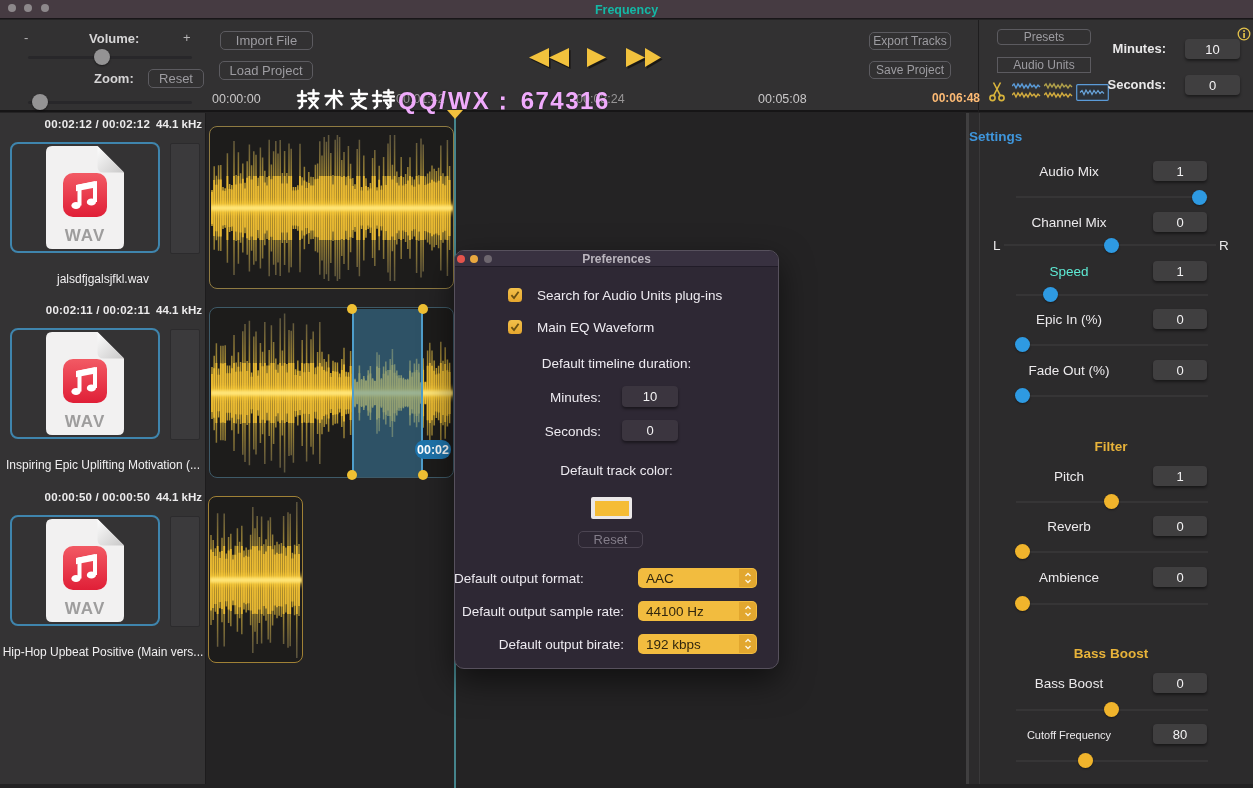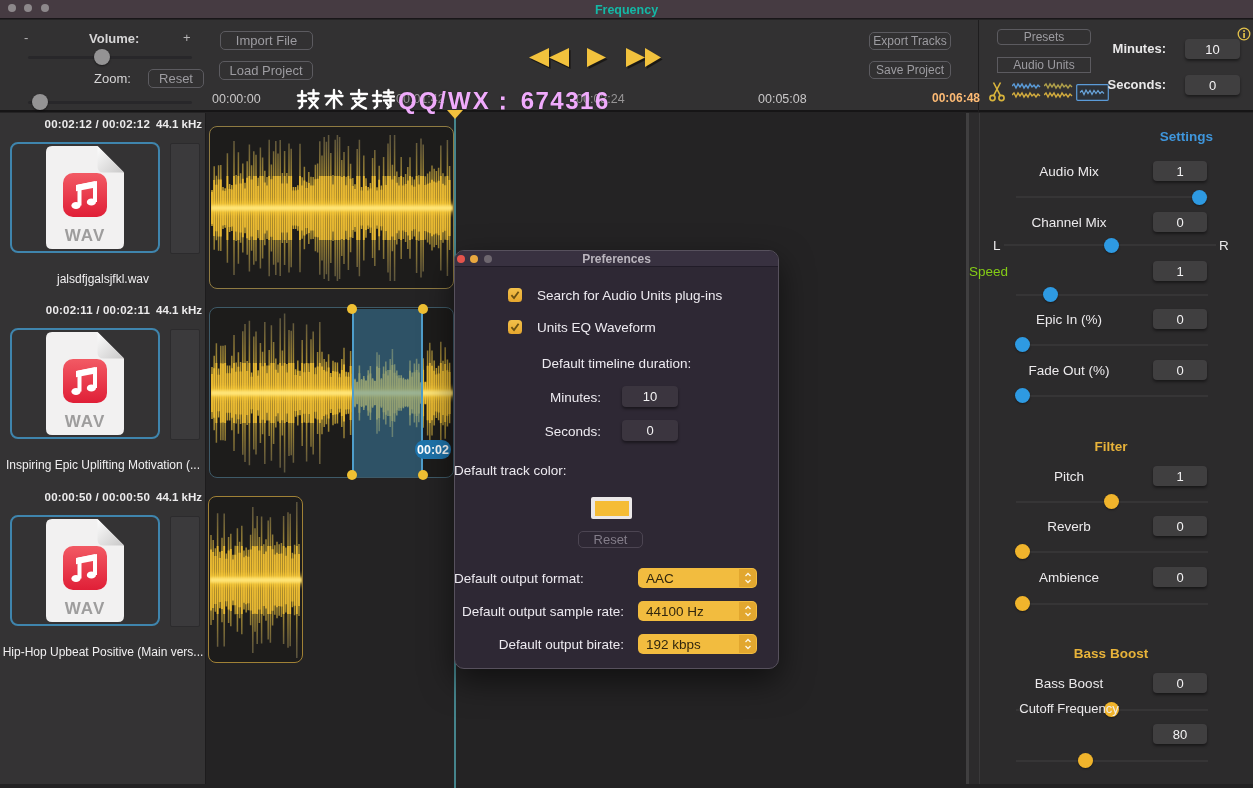--- a/index.html
+++ b/index.html
@@ -21,21 +21,21 @@
 <div class="abs" style="left:40.5px;top:3.5px;width:8px;height:8px;border-radius:50%;background:#8d888b"></div>
 <div class="abs" style="left:0;top:0;width:1253px;height:19px;display:flex;align-items:center;justify-content:center;color:#14b8a6;font-size:12.5px;font-weight:bold">Frequency</div>
 
 <div class="abs" style="left:0;top:20px;width:1253px;height:92px;background:#323132;border-bottom:2px solid #161516"></div>
 
 <div class="lab" style="left:24px;top:30px;color:#b5b4b5">-</div>
 <div class="lab" style="left:89px;top:31px;font-weight:bold;color:#d6d5d6">Volume:</div>
 <div class="lab" style="left:183px;top:30px;color:#b5b4b5">+</div>
 <div class="abs" style="left:28px;top:56px;width:164px;height:3px;background:#28272a;border-radius:2px"></div>
 <div class="abs" style="left:94px;top:49px;width:16px;height:16px;border-radius:50%;background:#949394;box-shadow:0 1px 2px rgba(0,0,0,.5)"></div>
-<div class="lab" style="left:94px;top:71px;font-weight:normal;color:#d6d5d6">Zoom:</div>
+<div class="lab" style="left:94px;top:71px;font-weight:bold;color:#d6d5d6">Zoom:</div>
 <div class="btn" style="left:148px;top:69px;width:56px;height:19px">Reset</div>
 <div class="abs" style="left:28px;top:101px;width:164px;height:3px;background:#28272a;border-radius:2px"></div>
 <div class="abs" style="left:32px;top:94px;width:16px;height:16px;border-radius:50%;background:#949394;box-shadow:0 1px 2px rgba(0,0,0,.5)"></div>
 
 <div class="btn" style="left:220px;top:31px;width:93px;height:19px">Import File</div>
 <div class="btn" style="left:219px;top:61px;width:94px;height:19px">Load Project</div>
 
 <svg class="abs" style="left:525px;top:46px" width="142" height="26" viewBox="0 0 142 26">
 <g fill="#151310" opacity="0.8" transform="translate(1.6,2)">
 <polygon points="24,2 24,21 4,11.5"></polygon>
@@ -298,27 +298,27 @@
       </linearGradient>
     </defs>
 <rect width="14" height="14" rx="3.5" fill="url(#cbg)"></rect>
 <polyline points="3.4,7.2 6,10 10.6,3.8" stroke="#6b5113" stroke-width="1.8" fill="none"></polyline>
   </svg>
 <div class="lab" style="left:537px;top:287.5px;font-size:13.5px;color:#edeaf0">Search for Audio Units plug-ins</div>
 <svg class="abs" style="left:508px;top:320px" width="14" height="14" viewBox="0 0 14 14">
 <rect width="14" height="14" rx="3.5" fill="url(#cbg)"></rect>
 <polyline points="3.4,7.2 6,10 10.6,3.8" stroke="#6b5113" stroke-width="1.8" fill="none"></polyline>
   </svg>
-<div class="lab" style="left:537px;top:320px;font-size:13.5px;color:#edeaf0">Units EQ Waveform</div>
+<div class="lab" style="left:537px;top:320px;font-size:13.5px;color:#edeaf0">Main EQ Waveform</div>
 <div class="abs" style="left:454px;top:356px;width:325px;text-align:center;color:#edeaf0;font-size:13.5px">Default timeline duration:</div>
 <div class="abs" style="left:460px;top:390px;width:141px;text-align:right;color:#edeaf0;font-size:13.5px">Minutes:</div>
 <div class="inp" style="left:622px;top:386px;width:56px;height:21px;background:#3b353f">10</div>
 <div class="abs" style="left:460px;top:424px;width:141px;text-align:right;color:#edeaf0;font-size:13.5px">Seconds:</div>
 <div class="inp" style="left:622px;top:420px;width:56px;height:21px;background:#3b353f">0</div>
-<div class="abs" style="left:454px;top:463px;width:325px;color:#edeaf0;font-size:13.5px">Default track color:</div>
+<div class="abs" style="left:454px;top:463px;width:325px;text-align:center;color:#edeaf0;font-size:13.5px">Default track color:</div>
 <div class="abs" style="left:591px;top:497px;width:41px;height:22px;background:#ebe8e8;border-radius:2px"></div>
 <div class="abs" style="left:594.5px;top:500.5px;width:34px;height:15px;background:#f5bc35"></div>
 <div class="btn" style="left:578px;top:531px;width:65px;height:17px;border-color:#4c4552;color:#837d89">Reset</div>
 
 <div class="abs" style="left:454px;top:571px;width:170px;text-align:left;color:#edeaf0;font-size:13.5px">Default output format:</div>
 <div class="abs" style="left:638px;top:568px;width:119px;height:20px;background:#f2bc3f;border-radius:5px"></div>
 <div class="abs" style="left:646px;top:571px;color:#32270e;font-size:13.5px">AAC</div>
 <div class="abs" style="left:739px;top:569px;width:17px;height:18px;background:#e2a72f;border-radius:0 4px 4px 0"></div>
 <svg class="abs" style="left:744px;top:572px" width="8" height="12" viewBox="0 0 8 12">
 <polyline points="1.5,4 4,1.5 6.5,4" stroke="#fdf6e2" stroke-width="1.3" fill="none"></polyline>
@@ -333,32 +333,32 @@
 <polyline points="1.5,8 4,10.5 6.5,8" stroke="#fdf6e2" stroke-width="1.3" fill="none"></polyline>
   </svg>
 <div class="abs" style="left:454px;top:637px;width:170px;text-align:right;color:#edeaf0;font-size:13.5px">Default output birate:</div>
 <div class="abs" style="left:638px;top:634px;width:119px;height:20px;background:#f2bc3f;border-radius:5px"></div>
 <div class="abs" style="left:646px;top:637px;color:#32270e;font-size:13.5px">192 kbps</div>
 <div class="abs" style="left:739px;top:635px;width:17px;height:18px;background:#e2a72f;border-radius:0 4px 4px 0"></div>
 <svg class="abs" style="left:744px;top:638px" width="8" height="12" viewBox="0 0 8 12">
 <polyline points="1.5,4 4,1.5 6.5,4" stroke="#fdf6e2" stroke-width="1.3" fill="none"></polyline>
 <polyline points="1.5,8 4,10.5 6.5,8" stroke="#fdf6e2" stroke-width="1.3" fill="none"></polyline>
   </svg>
-<div class="abs" style="left:969px;top:129px;width:244px;text-align:right;color:#3f96dc;font-size:13.5px;font-weight:bold">Settings</div>
+<div class="abs" style="left:969px;top:129px;width:244px;text-align:left;color:#3f96dc;font-size:13.5px;font-weight:bold">Settings</div>
 <div class="abs" style="left:969px;top:164px;width:200px;text-align:center;color:#eceaec;font-size:13.5px">Audio Mix</div>
 <div class="inp" style="left:1153px;top:161px;width:54px;height:20px">1</div>
 <div class="strack" style="left:1016px;top:196px;width:192px"></div>
 <div class="thumb" style="left:1192.0px;top:189.5px;background:#2e9ae2"></div>
 <div class="abs" style="left:969px;top:215px;width:200px;text-align:center;color:#eceaec;font-size:13.5px">Channel Mix</div>
 <div class="inp" style="left:1153px;top:212px;width:54px;height:20px">0</div>
 <div class="strack" style="left:1004px;top:244px;width:212px"></div>
 <div class="thumb" style="left:1104.0px;top:237.5px;background:#2e9ae2"></div>
 <div class="lab" style="left:993px;top:238px;font-size:13.5px">L</div>
 <div class="lab" style="left:1219px;top:238px;font-size:13.5px">R</div>
-<div class="abs" style="left:969px;top:264px;width:200px;text-align:left;color:#84cc16;font-size:13.5px">Speed</div>
+<div class="abs" style="left:969px;top:264px;width:200px;text-align:center;color:#5eead4;font-size:13.5px">Speed</div>
 <div class="inp" style="left:1153px;top:261px;width:54px;height:20px">1</div>
 <div class="strack" style="left:1016px;top:293.5px;width:192px"></div>
 <div class="thumb" style="left:1043.0px;top:287.0px;background:#2e9ae2"></div>
 <div class="abs" style="left:969px;top:312px;width:200px;text-align:center;color:#eceaec;font-size:13.5px">Epic In (%)</div>
 <div class="inp" style="left:1153px;top:309px;width:54px;height:20px">0</div>
 <div class="strack" style="left:1016px;top:343.5px;width:192px"></div>
 <div class="thumb" style="left:1015.0px;top:337.0px;background:#2e9ae2"></div>
 <div class="abs" style="left:969px;top:363px;width:200px;text-align:center;color:#eceaec;font-size:13.5px">Fade Out (%)</div>
 <div class="inp" style="left:1153px;top:360px;width:54px;height:20px">0</div>
 <div class="strack" style="left:1016px;top:394.5px;width:192px"></div>
@@ -374,21 +374,21 @@
 <div class="thumb" style="left:1015.0px;top:544.0px;background:#f0b42c"></div>
 <div class="abs" style="left:969px;top:570px;width:200px;text-align:center;color:#eceaec;font-size:13.5px">Ambience</div>
 <div class="inp" style="left:1153px;top:567px;width:54px;height:20px">0</div>
 <div class="strack" style="left:1016px;top:602.5px;width:192px"></div>
 <div class="thumb" style="left:1015.0px;top:596.0px;background:#f0b42c"></div>
 <div class="abs" style="left:969px;top:646px;width:284px;text-align:center;color:#e8b33a;font-size:13.5px;font-weight:bold">Bass Boost</div>
 <div class="abs" style="left:969px;top:676px;width:200px;text-align:center;color:#eceaec;font-size:13.5px">Bass Boost</div>
 <div class="inp" style="left:1153px;top:673px;width:54px;height:20px">0</div>
 <div class="strack" style="left:1016px;top:708.5px;width:192px"></div>
 <div class="thumb" style="left:1104.0px;top:702.0px;background:#f0b42c"></div>
-<div class="abs" style="left:969px;top:701px;width:200px;text-align:center;color:#eceaec;font-size:13px">Cutoff Frequency</div>
+<div class="abs" style="left:969px;top:729px;width:200px;text-align:center;color:#eceaec;font-size:11px">Cutoff Frequency</div>
 <div class="inp" style="left:1153px;top:724px;width:54px;height:20px">80</div>
 <div class="strack" style="left:1016px;top:759.5px;width:192px"></div>
 <div class="thumb" style="left:1078.0px;top:753.0px;background:#f0b42c"></div>
 
 <svg class="abs" style="left:295px;top:88px" width="100" height="26" viewBox="0 0 100 26">
 <g stroke="#fff" stroke-width="2.4" fill="none" stroke-linecap="round">
 <g transform="translate(2,0)">
 <path d="M5 3 V18 l-2.5 2"></path>
         <path d="M1 7.5 H9"></path>
         <path d="M1.5 13 H9"></path>

